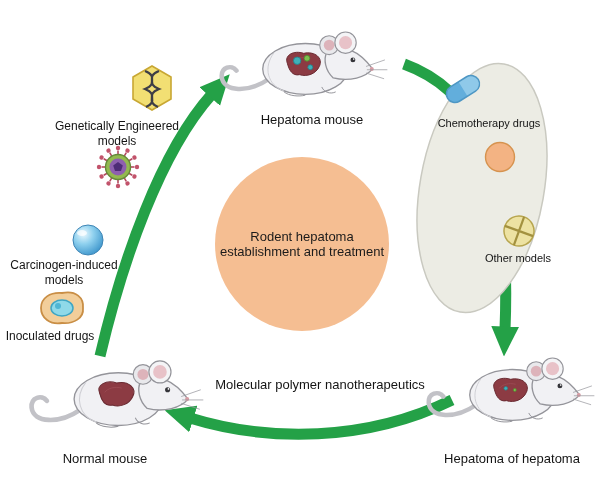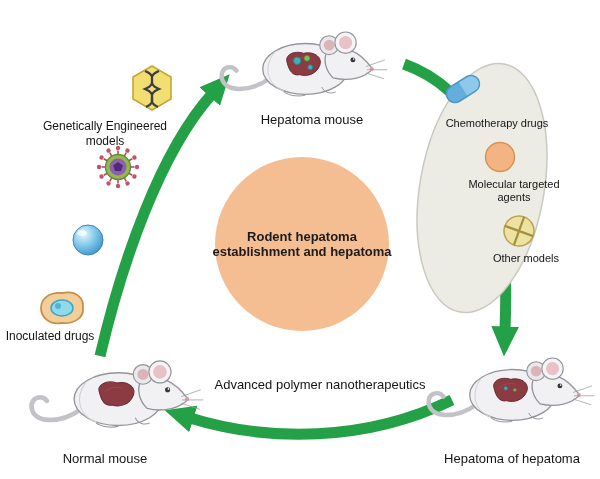--- a/index.html
+++ b/index.html
@@ -7,27 +7,27 @@
     position:relative;width:600px;height:479px;background:#ffffff;overflow:hidden;
     font-family:"Liberation Sans", sans-serif;
   }
   svg.layer{position:absolute;left:0;top:0;}
   .lbl{
     position:absolute;transform:translateX(-50%);text-align:center;
     color:#141414;line-height:1.22;
   }
   .s13{font-size:13px;}
   .s12{font-size:12px;}
-  .s11{font-size:11px;margin-left:8px;}
+  .s11{font-size:11px;}
   .nowrap{white-space:nowrap;text-align:right;}
   .center-circle{
     position:absolute;left:215px;top:157px;width:174px;height:174px;
     border-radius:50%;background:#F5BE92;
     display:flex;flex-direction:column;justify-content:center;align-items:center;
-    font-size:13px;color:#1b1b1b;font-weight:bold;
+    font-size:13px;color:#1b1b1b;
   }
   .center-circle div{white-space:nowrap;}
 </style>
 </head>
 <body>
 
 <div class="stage">
 
   <svg class="layer" width="600" height="479" viewBox="0 0 600 479">
     <defs>
@@ -144,29 +144,29 @@
       <g transform="translate(-4,2)">
         <use href="#liver"></use>
         <circle cx="-6" cy="-4" r="2.2" fill="#3FB0B8" stroke="#20858D" stroke-width="0.8"></circle>
         <circle cx="5" cy="-2" r="1.8" fill="#7FBF4F" stroke="#4F8F2F" stroke-width="0.8"></circle>
       </g>
     </g>
   </svg>
 
   <div class="center-circle">
     <div>Rodent hepatoma</div>
-    <div>establishment and hepatoma</div>
+    <div>establishment and treatment</div>
   </div>
 
   <div class="lbl s13 nowrap" style="left:312px;top:112px">Hepatoma mouse</div>
   <div class="lbl s13 nowrap" style="left:512px;top:451px">Hepatoma of hepatoma</div>
   <div class="lbl s13 nowrap" style="left:105px;top:451px">Normal mouse</div>
 
-  <div class="lbl s12" style="left:105px;top:119px;width:134px">Genetically Engineered models</div>
+  <div class="lbl s12" style="left:117px;top:119px;width:134px">Genetically Engineered models</div>
+  <div class="lbl s12" style="left:64px;top:258px;width:116px">Carcinogen-induced models</div>
   <div class="lbl s12 nowrap" style="left:50px;top:329px">Inoculated drugs</div>
 
   <div class="lbl s11 nowrap" style="left:489px;top:117px">Chemotherapy drugs</div>
-  <div class="lbl s11" style="left:506px;top:178px;width:92px">Molecular targeted agents</div>
   <div class="lbl s11 nowrap" style="left:518px;top:252px">Other models</div>
 
-  <div class="lbl s13 nowrap" style="left:320px;top:377px">Advanced polymer nanotherapeutics</div>
+  <div class="lbl s13 nowrap" style="left:320px;top:377px">Molecular polymer nanotherapeutics</div>
 
 </div>
 
 </body></html>

